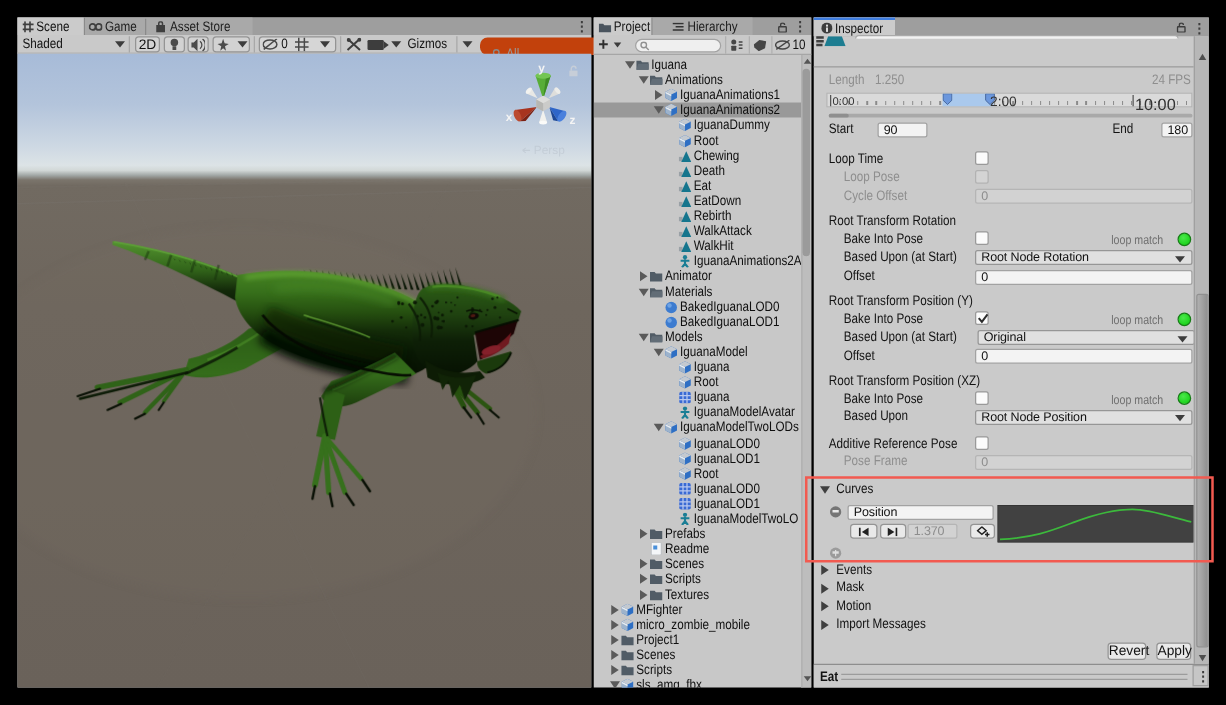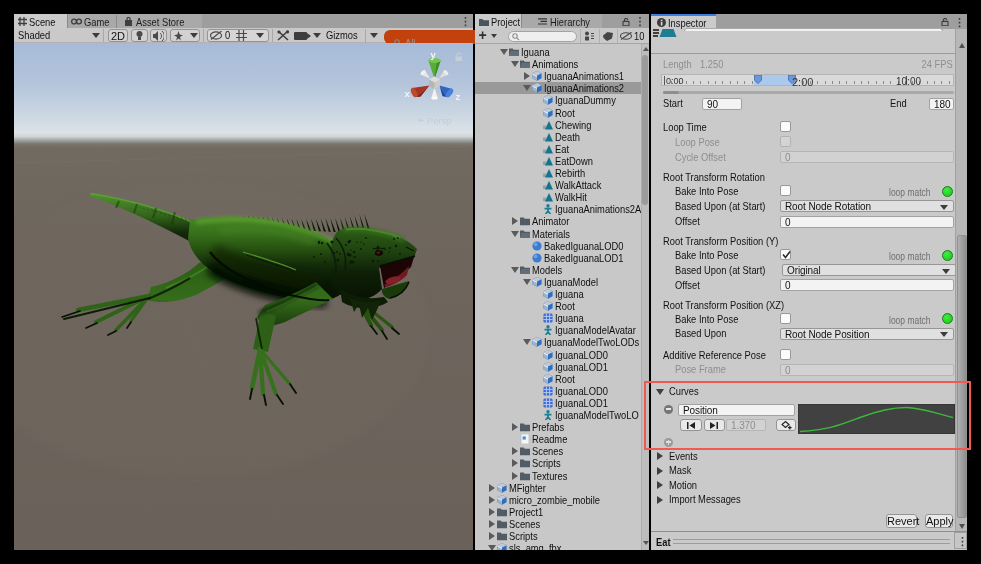--- a/index.html
+++ b/index.html
@@ -602,21 +602,21 @@
           <svg class="p" style="left:91.5px;top:0" width="8" height="9" viewBox="0 0 8 9">
             <path d="M0.5 0h7v5.2L4 8.6 0.5 5.2z" fill="#6b97dd" stroke="#49699f" stroke-width="0.8"></path>
           </svg>
           <svg class="p" style="left:126px;top:0" width="8" height="9" viewBox="0 0 8 9">
             <path d="M0.5 0h7v5.2L4 8.6 0.5 5.2z" fill="#6b97dd" stroke="#49699f" stroke-width="0.8"></path>
           </svg>
           <div class="p" style="left:2px;top:1px;width:1px;height:9px;background:#555"></div>
           <div class="p" style="left:4px;top:1px;font-size:9px;color:#333">0:00</div>
           <div class="p" style="left:244px;top:1px;width:1px;height:9px;background:#555"></div>
           <div class="p" style="left:130px;top:1px;font-size:11px;color:#333">2:00</div>
-          <div class="p" style="left:234px;top:1px;font-size:10px;color:#333">10:00</div>
+          <div class="p" style="left:246px;top:1px;font-size:13px;color:#333">10:00</div>
         </div>
 <div class="p" style="left:12px;top:76.5px;width:291px;height:3px;background:#a9a9a9;border-radius:2px"></div>
 <div class="p" style="left:12px;top:76.5px;width:16px;height:3px;background:#8f8f8f;border-radius:2px"></div>
 <div class="lbl" style="left:12px;top:84.0px">Start</div>
 <div class="fld" style="left:51px;top:83.5px;width:40px;height:12px">90</div>
 <div class="lbl" style="left:239px;top:84.0px">End</div>
 <div class="fld" style="left:278px;top:83.5px;width:25px;height:12px">180</div>
 <div class="lbl" style="left:12px;top:108.0px">Loop Time</div>
 <div class="cb" style="left:129px;top:107.0px"></div>
 <div class="lbl glbl" style="left:24px;top:123.0px">Loop Pose</div>

